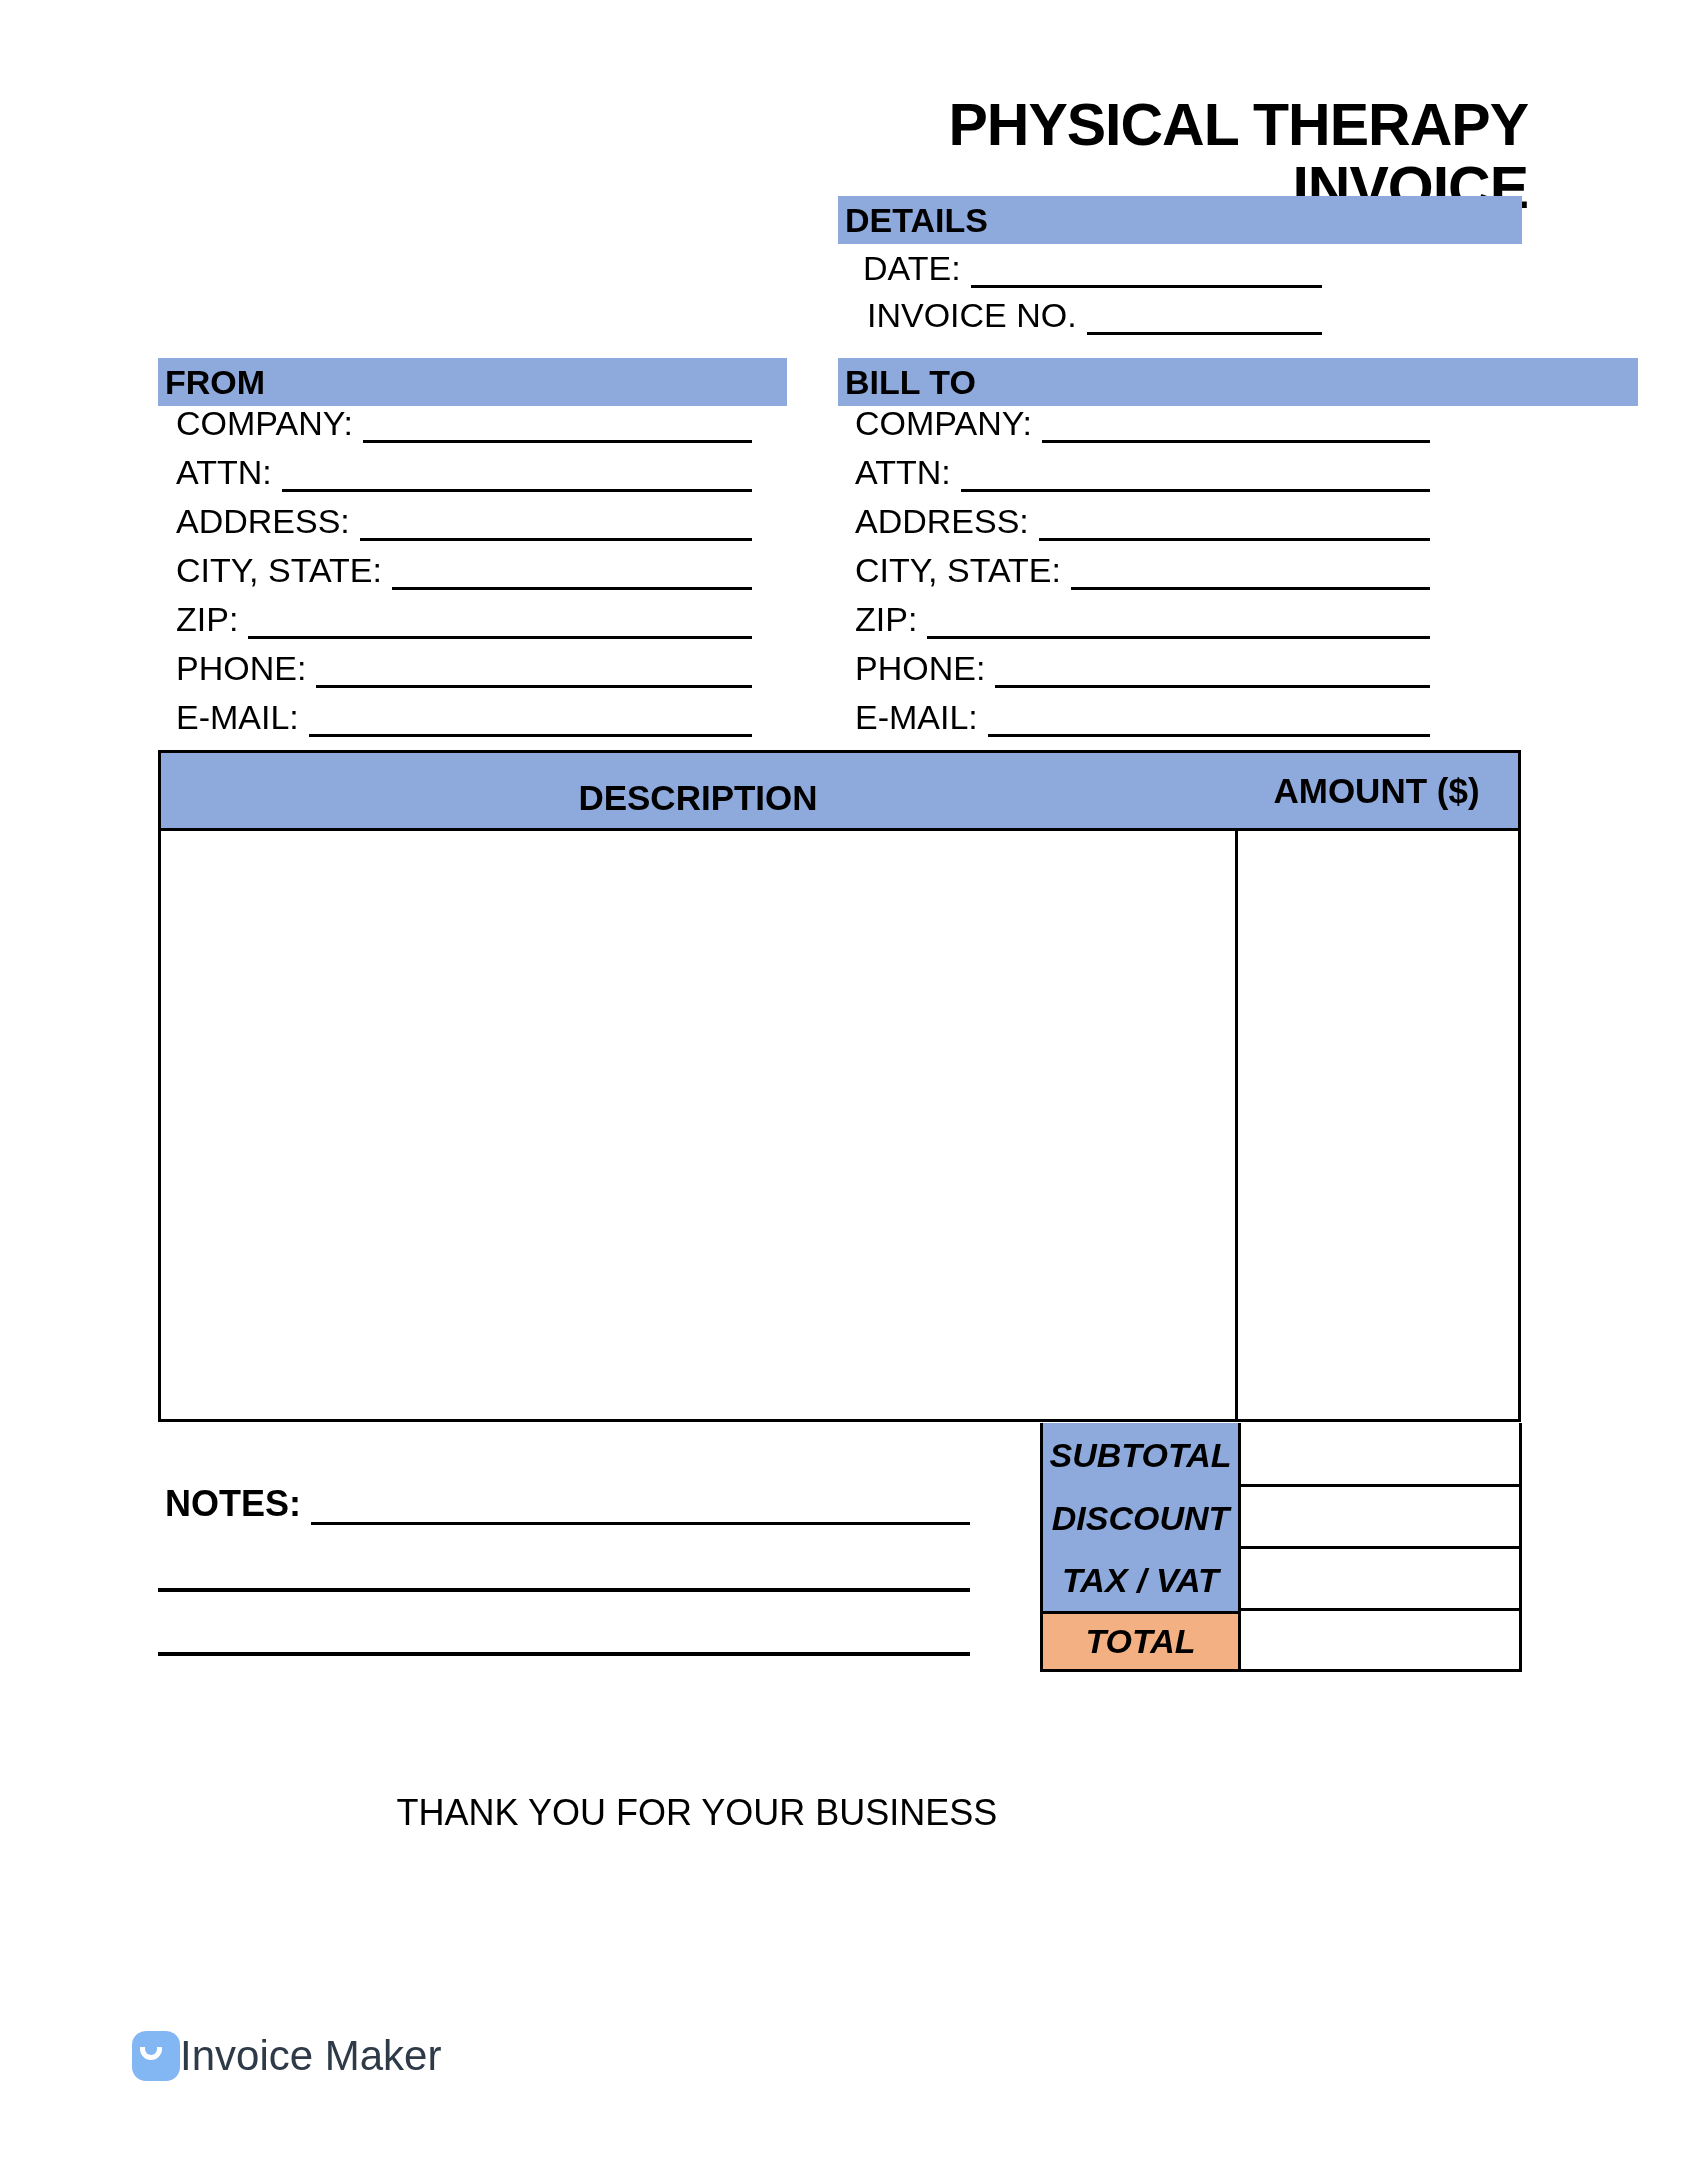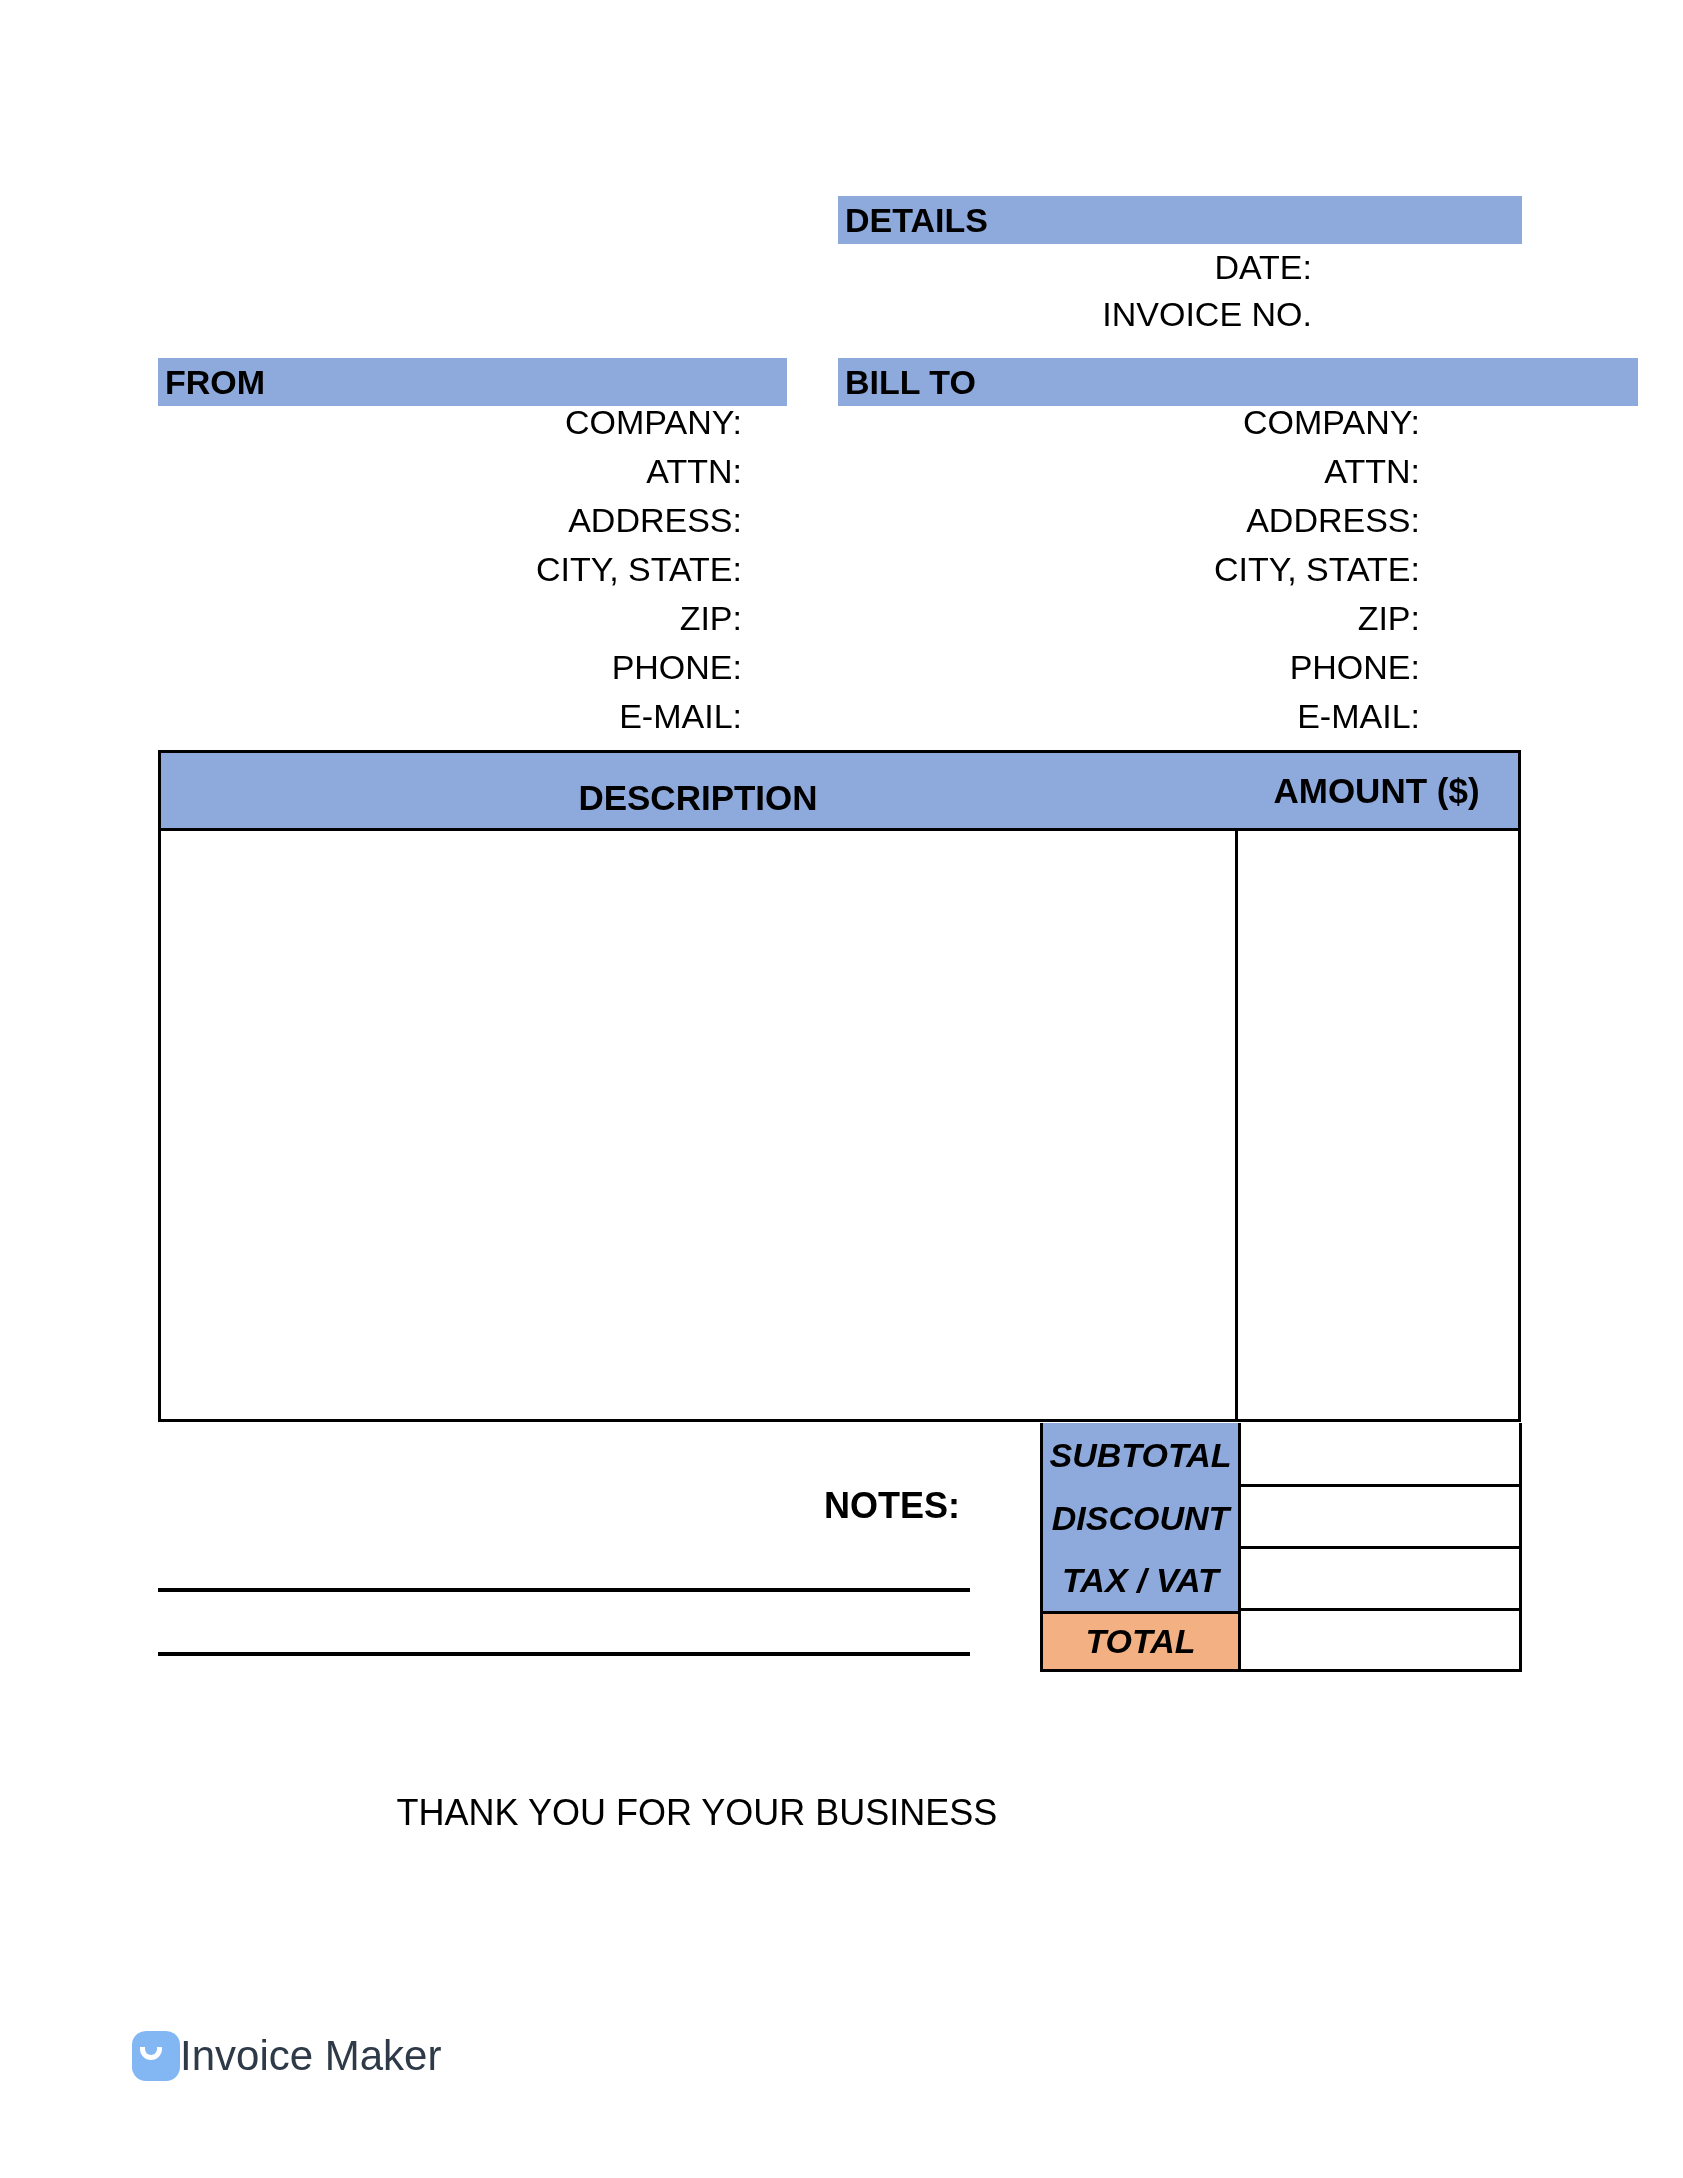--- a/index.html
+++ b/index.html
@@ -42,21 +42,20 @@
   .billto-bar  { left: 838px; top: 358px; width: 800px; }
 
   
   .frow {
     position: absolute;
     display: flex;
     align-items: flex-end;
     height: 40px;
     font-size: 34px;
     white-space: nowrap;
-    flex-direction: column;
   }
   .flabel { padding-right: 10px; }
   .fline  { flex: 1; border-bottom: 3px solid #000; height: 100%; }
 
   
   .items-table {
     position: absolute;
     left: 158px;
     top: 750px;
     width: 1363px;
@@ -168,20 +167,24 @@
   .logo-text {
     font-size: 42px;
     color: #2E3A48;
   }
 </style>
 </head>
 <body>
 
 <div class="page">
 
+  <div class="title">
+    <div>PHYSICAL THERAPY</div>
+    <div>INVOICE</div>
+  </div>
 
   <div class="bar details-bar">
     <span>DETAILS</span>
   </div>
 
   <div class="frow" style="left:863px; top:248px; width:459px;">
     <span class="flabel">DATE:</span>
     <span class="fline"></span>
   </div>
   <div class="frow" style="left:867px; top:295px; width:455px;">

